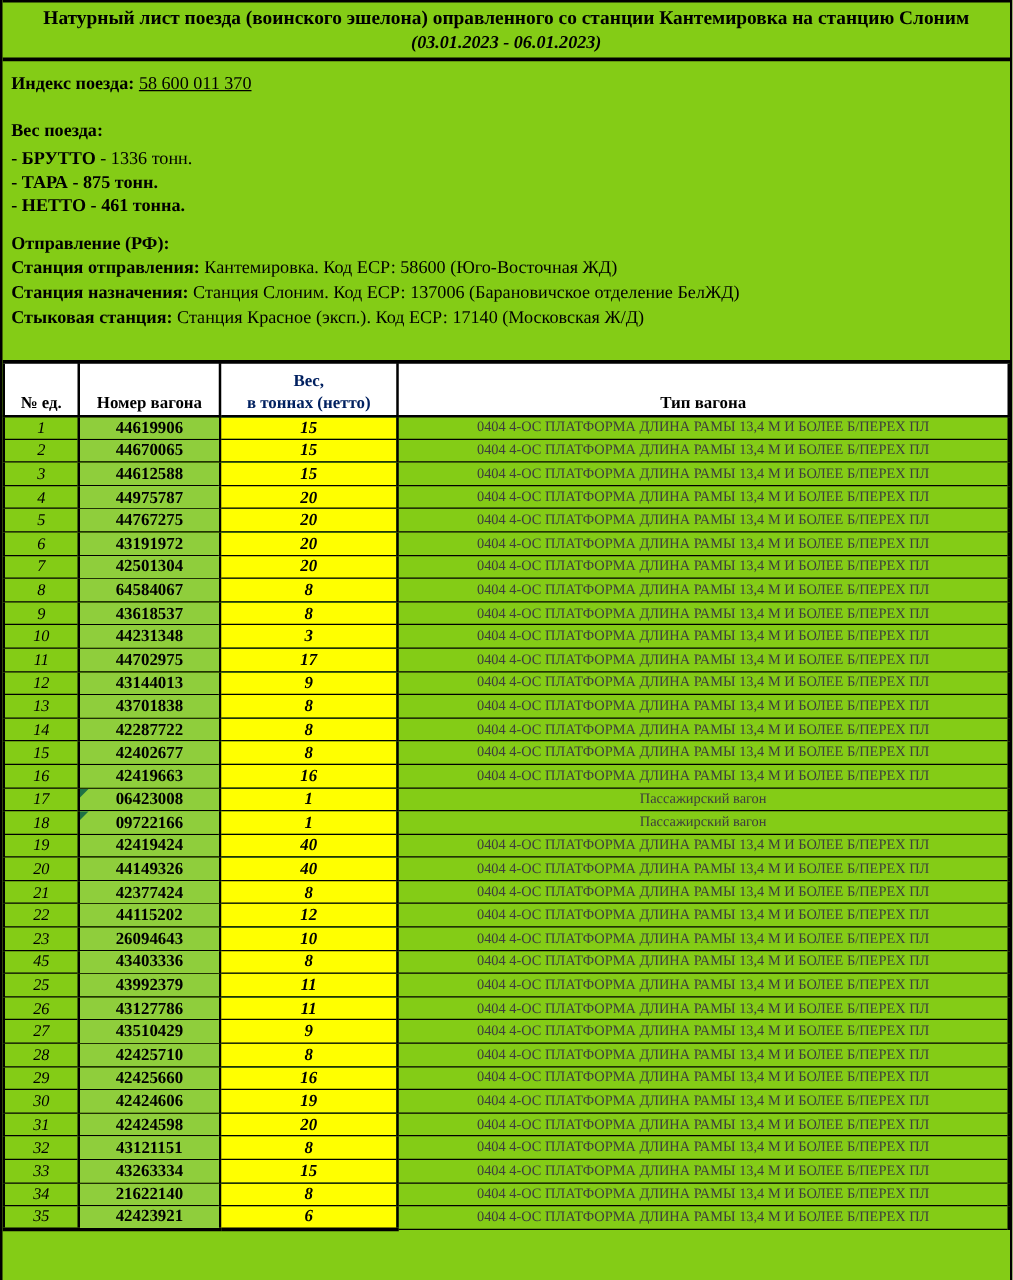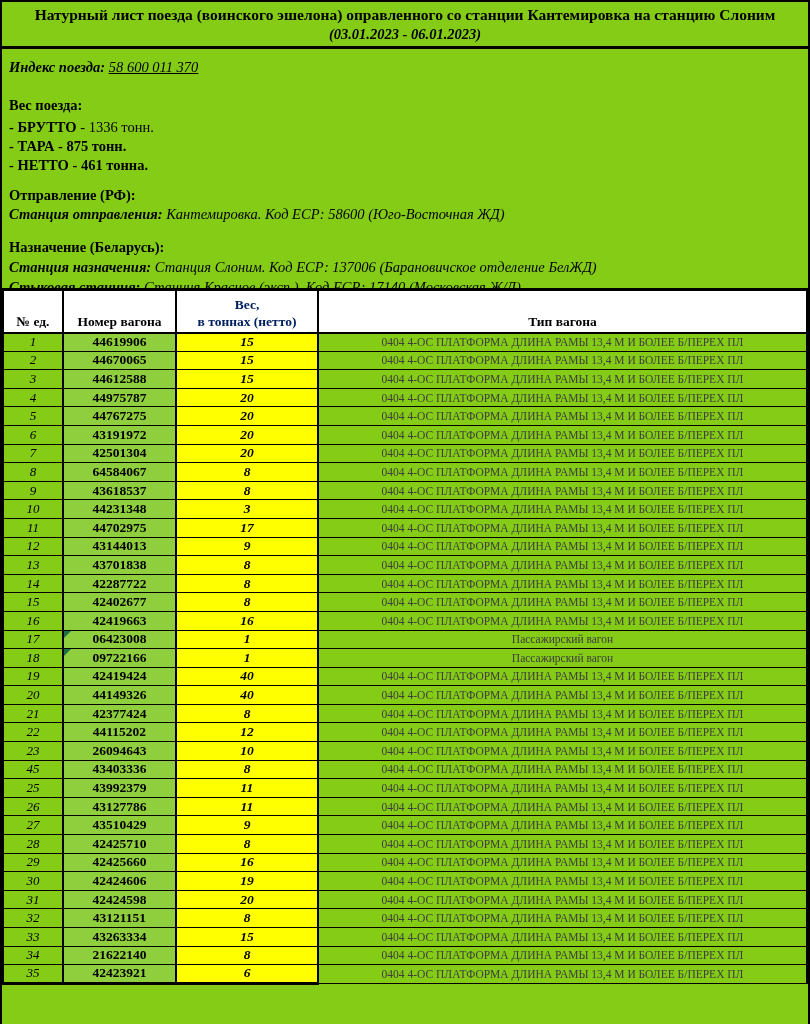--- a/index.html
+++ b/index.html
@@ -37,22 +37,22 @@
   }
 
   
   .info {
     height: 239px;
     padding-left: 7px;
     font-size: 14.5px;
     overflow: hidden;
   }
   .line { line-height: 18px; }
-  .it { font-style: italic; }
-  .mt-index   { margin-top: 9px; font-style: italic; }
+  .it { }
+  .mt-index   { margin-top: 9px; }
   .mt-whead   { margin-top: 20px; }
   .mt-witem1  { margin-top: 4px; }
   .mt-witem   { margin-top: 1px; font-weight: bold; }
   .mt-dep     { margin-top: 12px; }
   .mt-depline { margin-top: 1px; }
   .mt-dest    { margin-top: 15px; }
   .mt-destline{ margin-top: 2px; }
   .underlined { text-decoration: underline; }
 
   
@@ -143,23 +143,20 @@
     </div>
 
     <div class="line mt-dep">
       <b>Отправление (РФ):</b>
     </div>
     <div class="line mt-depline">
       <b class="it">Станция отправления:</b>
       <span class="it">Кантемировка. Код ЕСР: 58600 (Юго-Восточная ЖД)</span>
     </div>
 
-    <div class="line mt-dest">
-      <b>Назначение (Беларусь):</b>
-    </div>
     <div class="line mt-destline">
       <b class="it">Станция назначения:</b>
       <span class="it">Станция Слоним. Код ЕСР: 137006 (Барановичское отделение БелЖД)</span>
     </div>
     <div class="line mt-destline">
       <b class="it">Стыковая станция:</b>
       <span class="it">Станция Красное (эксп.). Код ЕСР: 17140 (Московская Ж/Д)</span>
     </div>
 
   </div>

